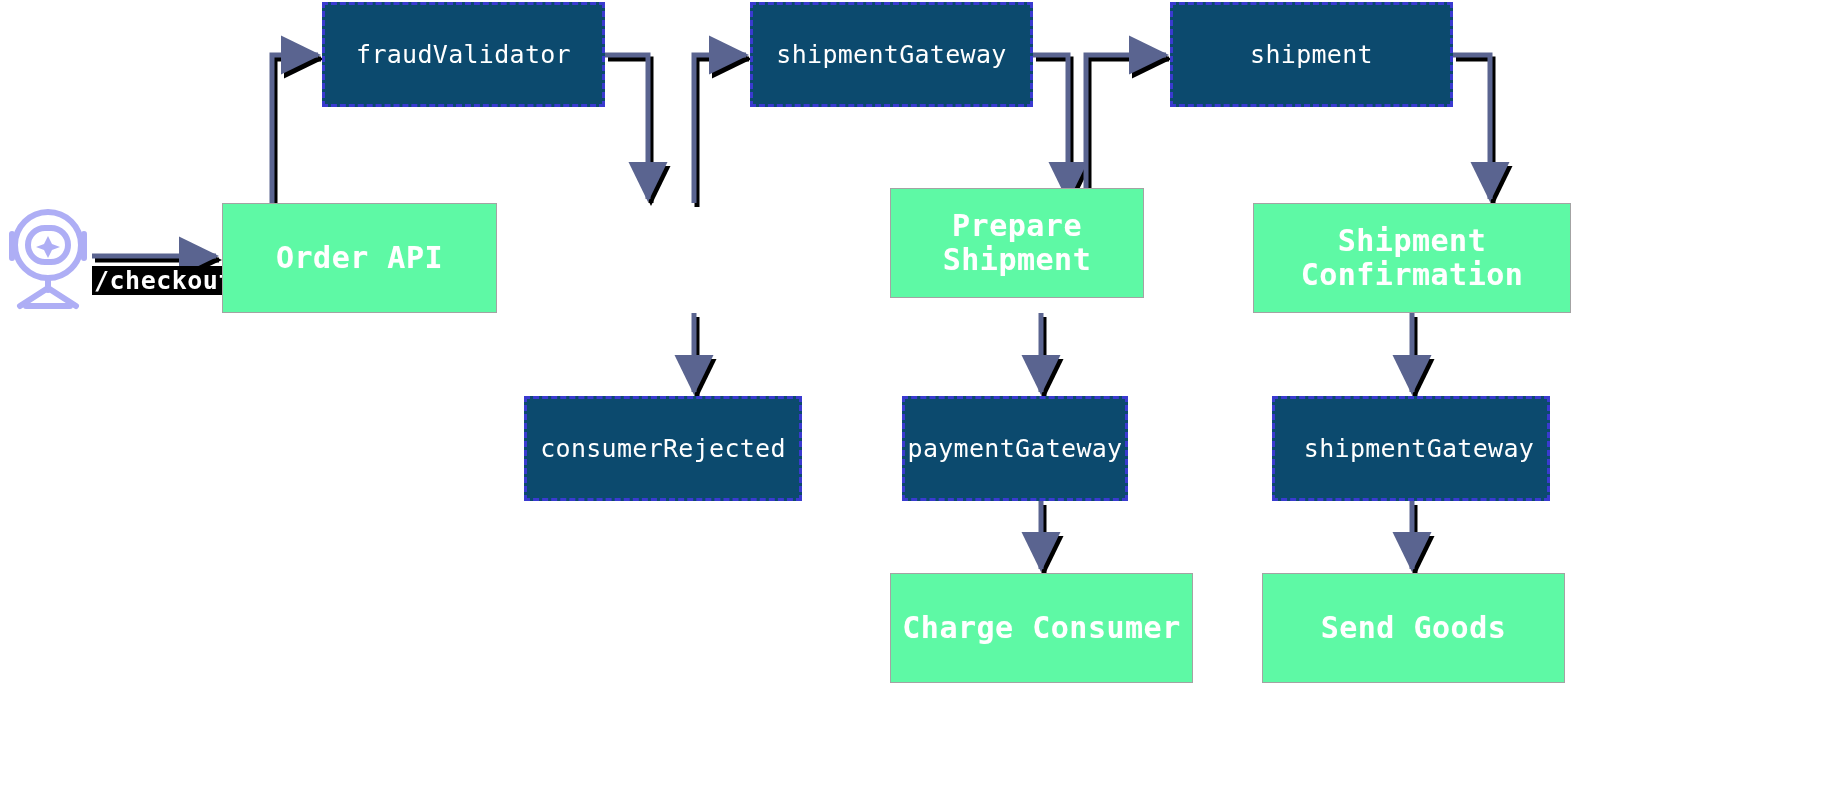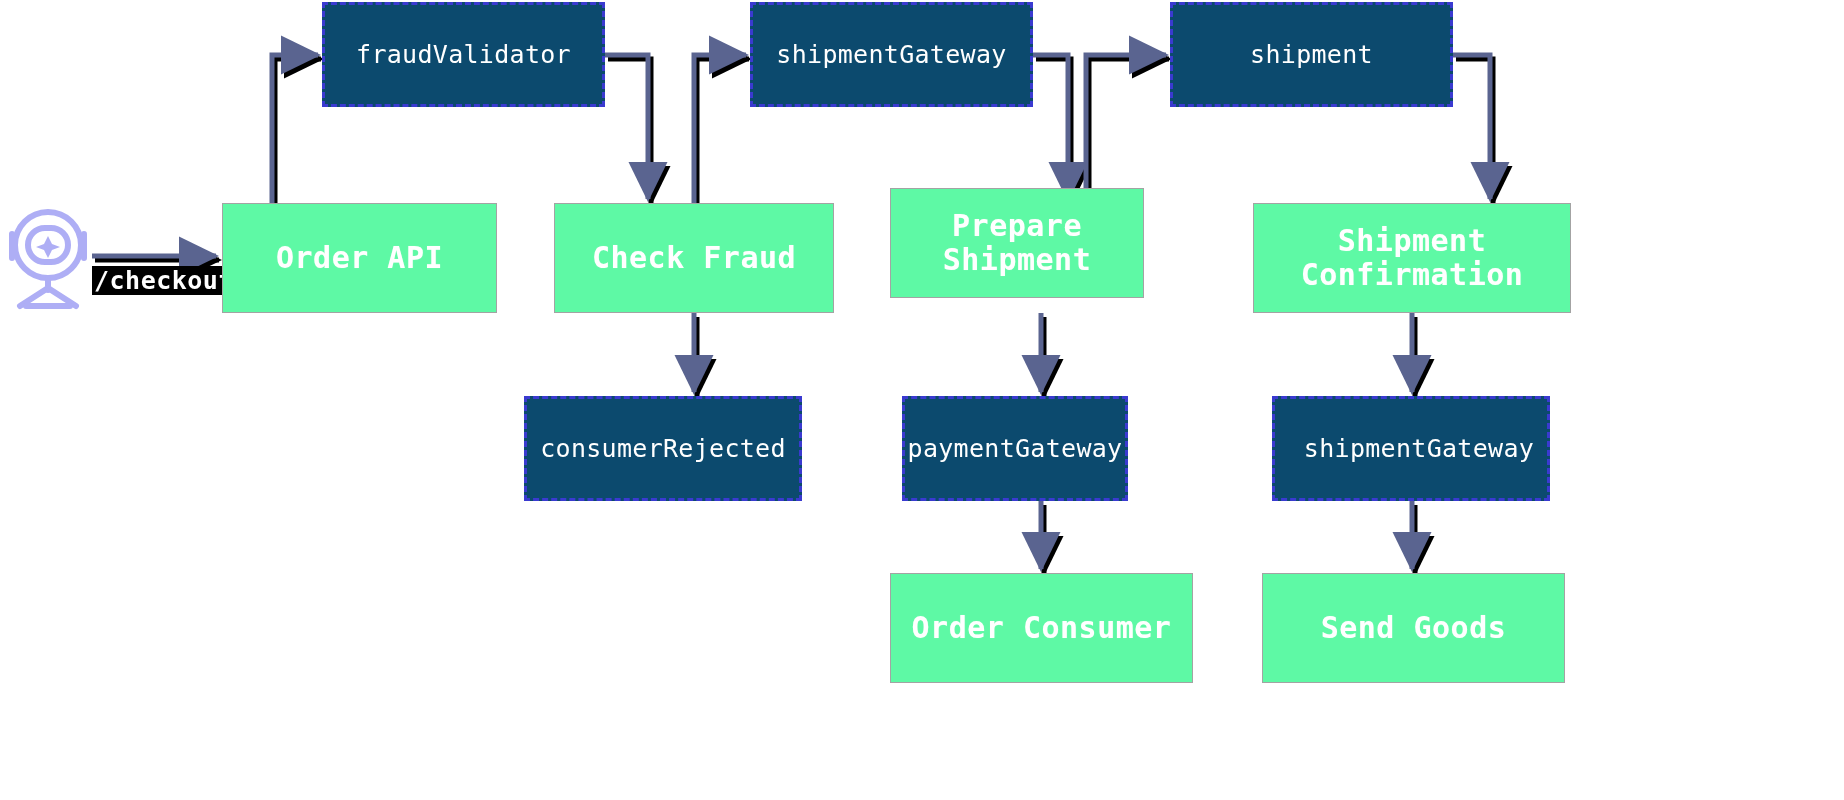--- a/index.html
+++ b/index.html
@@ -113,31 +113,30 @@
   <div class="edge-label" style="left:92px;top:266px;">/checkout</div>
 
   <div class="node blue" style="left:322px;top:2px;width:283px;height:105px;">fraudValidator</div>
 
   <div class="node blue" style="left:750px;top:2px;width:283px;height:105px;">shipmentGateway</div>
 
   <div class="node blue" style="left:1170px;top:2px;width:283px;height:105px;">shipment</div>
 
   <div class="node green" style="left:222px;top:203px;width:275px;height:110px;">Order API</div>
 
-  <div class="node green" style="left:554px;top:203px;width:280px;height:110px;">Check Fraud</div>
 
   <div class="node green" style="left:890px;top:188px;width:254px;height:110px;">Prepare
 Shipment</div>
 
   <div class="node green" style="left:1253px;top:203px;width:318px;height:110px;">Shipment
 Confirmation</div>
 
   <div class="node blue" style="left:524px;top:396px;width:278px;height:105px;">consumerRejected</div>
 
   <div class="node blue" style="left:902px;top:396px;width:226px;height:105px;">paymentGateway</div>
 
   <div class="node blue" style="left:1272px;top:396px;width:278px;height:105px;padding-left:16px;">shipmentGateway</div>
 
-  <div class="node green" style="left:890px;top:573px;width:303px;height:110px;">Order Consumer</div>
+  <div class="node green" style="left:890px;top:573px;width:303px;height:110px;">Charge Consumer</div>
 
   <div class="node green" style="left:1262px;top:573px;width:303px;height:110px;">Send Goods</div>
 
 </div>
 
 </body></html>

